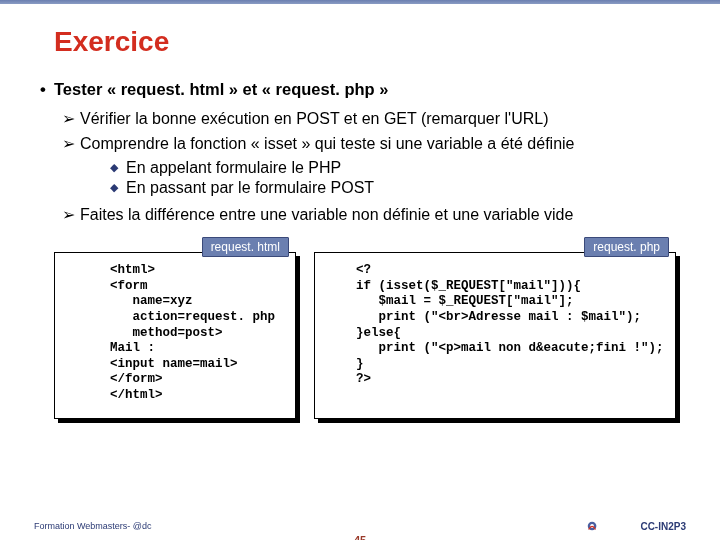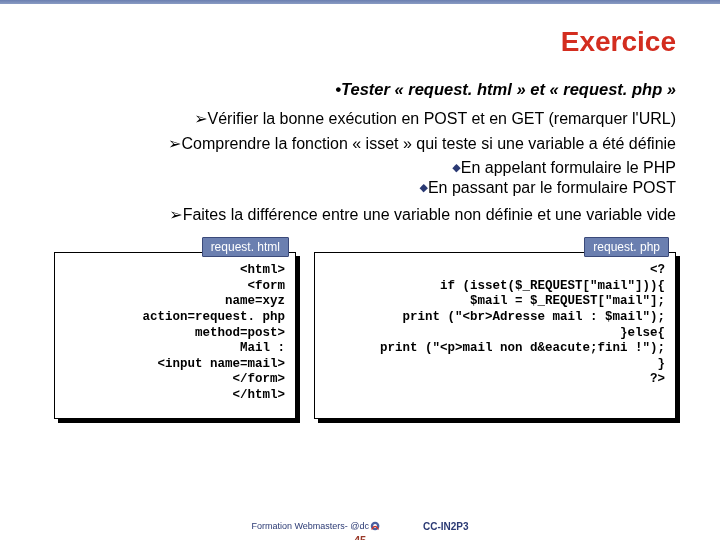--- a/index.html
+++ b/index.html
@@ -1,38 +1,38 @@
 <!DOCTYPE html>
 <html><head>
 <meta charset="utf-8">
 <style>
   * { margin:0; padding:0; box-sizing:border-box; }
   body { width:720px; height:540px; background:#fff; font-family:Arial,Helvetica,sans-serif; position:relative; overflow:hidden; }
   .topbar { height:4px; background:linear-gradient(to bottom,#6b7fb0,#8a9cc4); }
-  .slide { padding:22px 44px 0 54px;text-align:right; }
+  .slide { padding:22px 44px 0 54px; }
   h1.title { color:#d32d1f; font-size:28px; font-weight:bold; margin-bottom:22px; }
-  .b1 { font-size:16.5px; font-weight:bold; margin:0 0 10px -14px;font-style:italic; }
+  .b1 { font-size:16.5px; font-weight:bold; margin:0 0 10px -14px; }
   .b1 .dot { display:inline-block; width:14px; }
-  .b2 { font-size:16px; margin:0 0 6px 14px; }
+  .b2 { font-size:16px; margin:0 0 6px 8px; }
   .b2 .arw { font-family:"Arial"; display:inline-block; width:18px; }
   .b3 { font-size:16px; margin:0 0 2px 56px; }
   .b3 .sq { color:#2b3a74; display:inline-block; width:16px; font-size:11px; position:relative; top:-2px; }
   .boxes { display:flex; margin-top:28px; gap:18px; padding:0 0 0 -6px; }
   .codebox { position:relative; background:#fff; border:1.5px solid #000; flex:1; padding:10px 10px 14px 10px; box-shadow:4px 4px 0 #000; }
   .codebox.left { flex:0 0 242px;padding-left:24px; }
   .codebox.right { flex:1; }
   .tab { position:absolute; top:-16px; right:6px; background:#6b7fb0; color:#fff; font-size:12px; padding:2px 8px; border:1px solid #3b4a7a; border-radius:1px; }
   pre { font-family:"Courier New",monospace; font-size:12.5px; font-weight:bold; line-height:1.25; white-space:pre;margin-left:31px; }
   .codebox.left::after, .codebox.right::after {
     content:""; position:absolute; left:6px; right:-4px; bottom:-10px; height:12px;
     background:#fff;
     clip-path:polygon(0 0,8% 60%,16% 10%,26% 80%,36% 0,48% 70%,58% 10%,70% 70%,80% 0,90% 60%,100% 0,100% 100%,0 100%);
     display:none;
   }
-  .footer { position:absolute; left:0; right:0; bottom:6px; display:flex; justify-content:center; align-items:center; padding:0 34px; font-size:9px; color:#2b3a74; }
+  .footer { position:absolute; left:0; right:0; bottom:6px; display:flex; justify-content:space-between; align-items:center; padding:0 34px; font-size:9px; color:#2b3a74; }
   .footer .mid { position:absolute; left:50%; transform:translateX(-50%); color:#9a3a2a; font-weight:bold; font-size:11px;margin-top:28px; }
   .logo { display:flex; align-items:center; gap:2px; }
   .logo svg { width:52px; height:16px; }
 </style>
 </head>
 <body>
 
 <div class="topbar"></div>
 <div class="slide">
   <h1 class="title">Exercice</h1>

